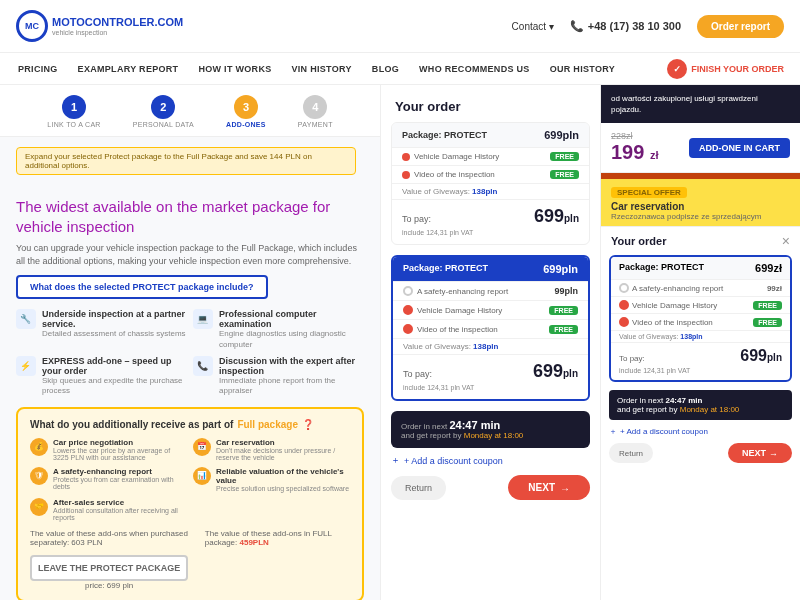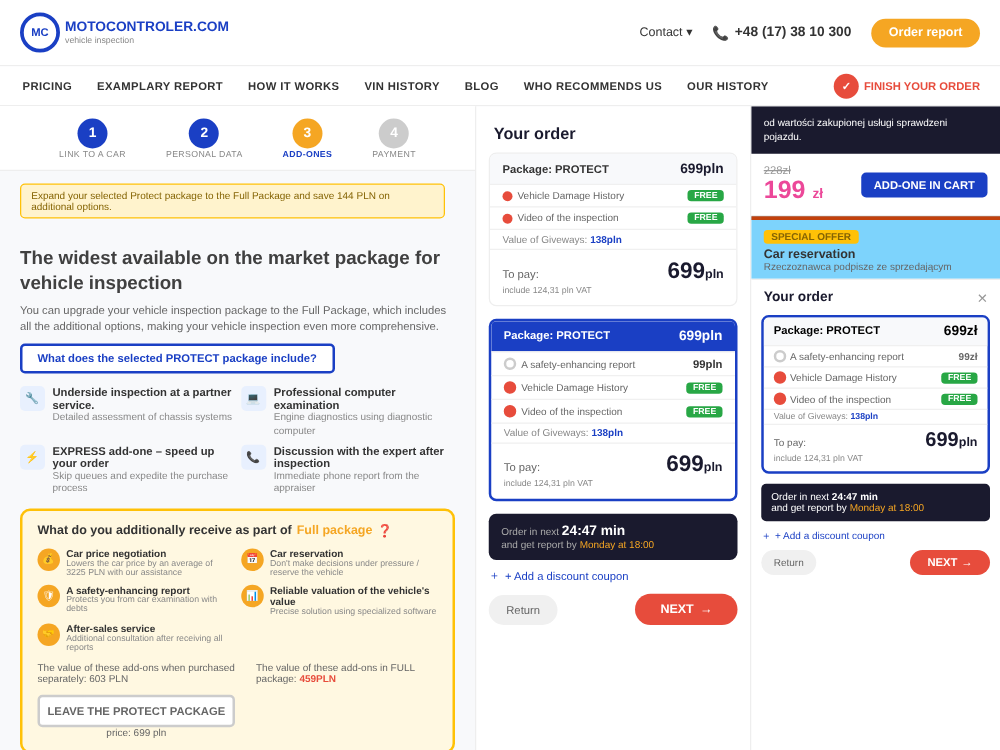--- a/index.html
+++ b/index.html
@@ -36,21 +36,21 @@
     .step-circle { width: 24px; height: 24px; border-radius: 50%; display: flex; align-items: center; justify-content: center; font-weight: 700; font-size: 11px; color: #fff; }
     .step-circle.blue { background: #1a3fc4; }
     .step-circle.orange { background: #f5a623; }
     .step-circle.gray { background: #ccc; }
     .step-label { font-size: 7px; color: #888; text-align: center; text-transform: uppercase; letter-spacing: 0.3px; }
     .step-label.active { color: #1a3fc4; font-weight: 700; }
 
     
     .content { padding: 10px 16px; }
     .upgrade-badge { background: #fff3cd; border: 1px solid #ffc107; border-radius: 4px; padding: 4px 8px; font-size: 9px; color: #856404; display: inline-block; margin-bottom: 22px; }
-    .main-title { font-size: 15px; font-weight: 700; color: #404040; line-height: 1.3; margin-bottom: 6px; }
+    .main-title { font-size: 15px; font-weight: 400; color: #a21caf; line-height: 1.3; margin-bottom: 6px; }
     .sub-text { font-size: 9px; color: #666; line-height: 1.4; margin-bottom: 8px; }
     .what-btn { border: 2px solid #1a3fc4; background: #fff; color: #1a3fc4; font-size: 9px; font-weight: 700; padding: 5px 12px; border-radius: 4px; cursor: pointer; margin-bottom: 10px; }
 
     
     .features { display: grid; grid-template-columns: 1fr 1fr; gap: 6px; margin-bottom: 10px; }
     .feature-item { display: flex; gap: 6px; align-items: flex-start; }
     .feature-icon { width: 20px; height: 20px; background: #e8f0fe; border-radius: 4px; flex-shrink: 0; display: flex; align-items: center; justify-content: center; font-size: 9px; color: #1a3fc4; }
     .feature-title { font-size: 9px; font-weight: 700; color: #333; }
     .feature-desc { font-size: 8px; color: #888; line-height: 1.3; }
 
@@ -107,24 +107,24 @@
 
     .action-row { display: flex; align-items: center; justify-content: space-between; padding: 0 10px 10px; }
     .return-btn { background: #f0f0f0; border: none; border-radius: 20px; padding: 7px 14px; font-size: 9px; color: #666; cursor: pointer; }
     .next-btn { background: #e74c3c; border: none; border-radius: 20px; padding: 7px 20px; font-size: 10px; font-weight: 700; color: #fff; cursor: pointer; display: flex; align-items: center; gap: 5px; }
 
     
     .right-panel { width: 200px; background: #fff; border-left: 1px solid #eee; overflow-y: auto; padding: 0; }
     .right-top { background: #1a1a2e; color: #fff; padding: 8px 10px; font-size: 8px; line-height: 1.4; }
     .right-price-row { display: flex; align-items: center; justify-content: space-between; padding: 8px 10px; border-bottom: 1px solid #eee; }
     .old-price { font-size: 9px; color: #999; text-decoration: line-through; }
-    .new-price { font-size: 20px; font-weight: 900; color: #ec4899; }
+    .new-price { font-size: 20px; font-weight: 900; color: #701a75; }
     .new-price span { font-size: 11px; }
     .add-cart-btn { background: #1a3fc4; color: #fff; border: none; border-radius: 4px; padding: 5px 10px; font-size: 9px; font-weight: 700; cursor: pointer; }
-    .special-offer { background: #7dd3fc; border-top: 3px solid #c2410c; padding: 5px 10px; }
+    .special-offer { background: #fde047; border-top: 6px solid #c2410c; padding: 5px 10px; }
     .special-offer-label { font-size: 8px; font-weight: 700; color: #856404; background: #ffc107; display: inline-block; padding: 1px 6px; border-radius: 3px; margin-bottom: 3px; }
     .reservation-title { font-size: 10px; font-weight: 700; color: #333; }
     .reservation-desc { font-size: 8px; color: #666; }
 
     .right-order-header { display: flex; justify-content: space-between; align-items: center; padding: 6px 10px; border-top: 1px solid #eee; }
     .right-order-title { font-size: 11px; font-weight: 800; color: #1a1a2e; }
     .close-x { cursor: pointer; color: #999; font-size: 14px; }
     .right-order-card { border: 2px solid #1a3fc4; border-radius: 6px; margin: 0 8px 8px; overflow: hidden; }
     .roc-header { background: #f8f9fb; padding: 5px 8px; display: flex; justify-content: space-between; }
     .roc-pkg { font-size: 9px; font-weight: 700; }

